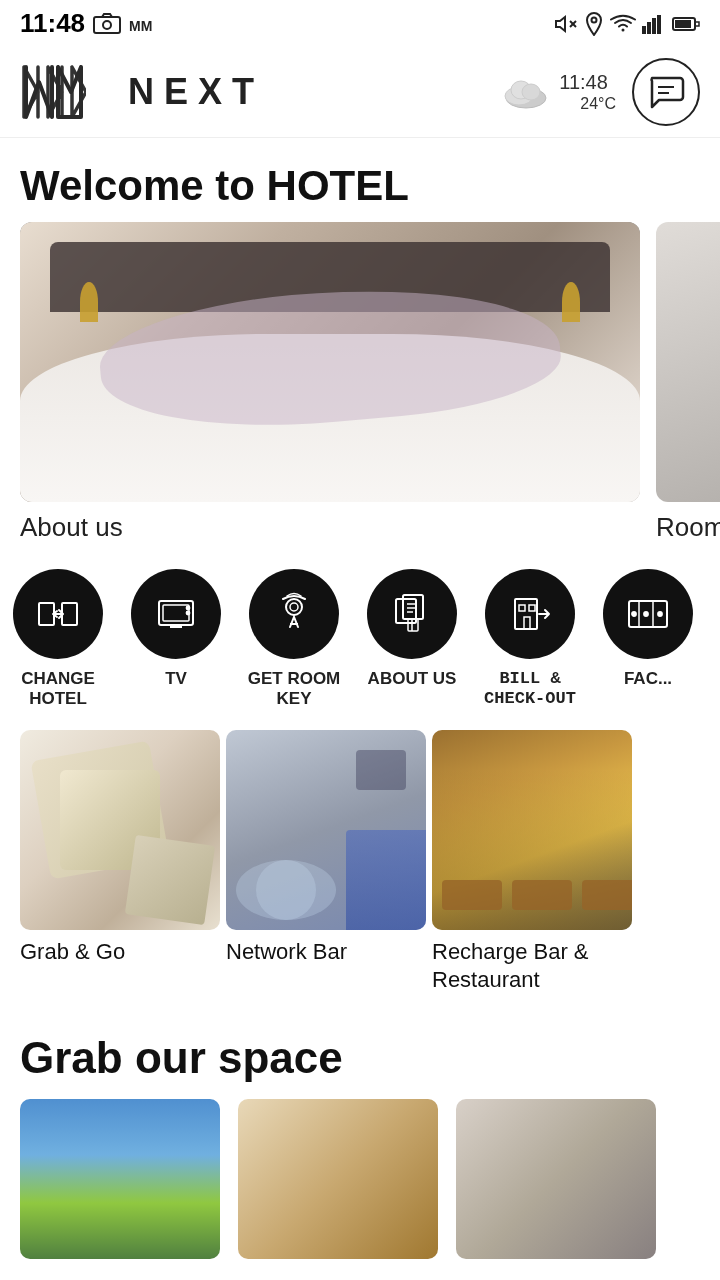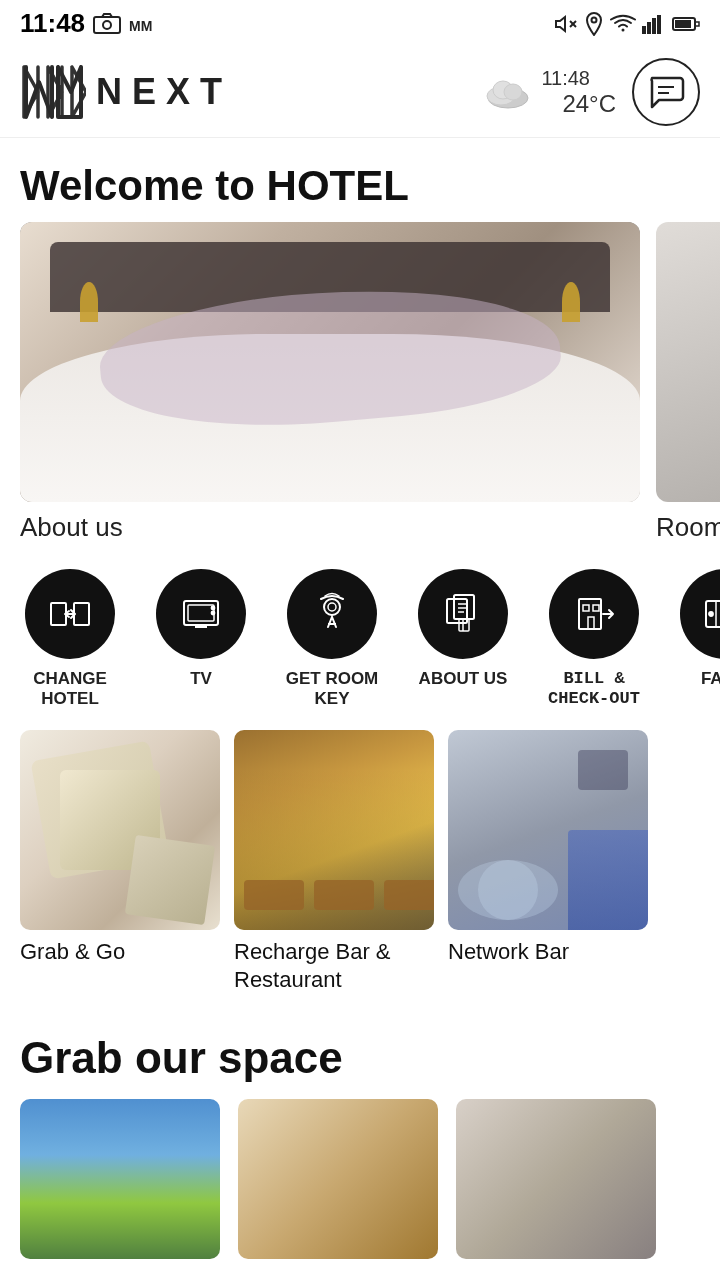--- a/index.html
+++ b/index.html
@@ -36,20 +36,21 @@
     .logo-area { display: flex; align-items: center; gap: 10px; }
     .logo-icon {
       width: 70px;
       height: 70px;
     }
     .logo-text {
       font-size: 36px;
       font-weight: 600;
       letter-spacing: 10px;
       color: #222;
+      margin-left: 32px;
     }
     .header-right { display: flex; align-items: center; gap: 16px; }
     .weather-area { display: flex; align-items: center; gap: 8px; }
     .weather-temp {
       font-size: 22px;
       color: #333;
       line-height: 1.3;
     }
     .chat-btn {
       width: 68px;
@@ -100,22 +101,22 @@
       font-size: 26px;
       color: #222;
       padding: 10px 0 6px 0;
       font-weight: 400;
     }
 
     
     .icons-scroll {
       display: flex;
       overflow-x: auto;
-      gap: 36px;
-      padding: 20px 20px;
+      gap: 23px;
+      padding: 20px 8px;
       scrollbar-width: none;
       align-items: flex-start;
     }
     .icons-scroll::-webkit-scrollbar { display: none; }
 
     .icon-item {
       display: flex;
       flex-direction: column;
       align-items: center;
       gap: 10px;
@@ -154,21 +155,21 @@
       font-size: 44px;
       font-weight: 800;
       color: #111;
       padding: 20px 20px 16px 20px;
     }
 
     
     .eat-drink-scroll {
       display: flex;
       overflow-x: auto;
-      gap: 14px;
+      gap: 6px;
       padding: 0 20px 8px 20px;
       scrollbar-width: none;
     }
     .eat-drink-scroll::-webkit-scrollbar { display: none; }
 
     .eat-card {
       flex: 0 0 200px;
       cursor: pointer;
     }
     .eat-card-img {
@@ -278,21 +279,21 @@
   <div class="header-right">
     <div class="weather-area">
       <svg width="50" height="36" viewBox="0 0 50 36" fill="none">
         <ellipse cx="25" cy="24" rx="20" ry="10" fill="#ccc" stroke="#bbb" stroke-width="1"></ellipse>
         <ellipse cx="18" cy="22" rx="14" ry="9" fill="#ddd" stroke="#ccc" stroke-width="1"></ellipse>
         <ellipse cx="20" cy="16" rx="10" ry="9" fill="#e0e0e0" stroke="#ccc" stroke-width="1"></ellipse>
         <ellipse cx="30" cy="18" rx="9" ry="8" fill="#d8d8d8" stroke="#ccc" stroke-width="1"></ellipse>
       </svg>
       <div class="weather-temp">
         <div style="font-size:20px; line-height:1.2;">11:48</div>
-        <div style="font-size:24px; line-height:1.2;margin-left:21px;">24°C</div>
+        <div style="font-size:16px; line-height:1.2;margin-left:21px;">24°C</div>
       </div>
     </div>
     <div class="chat-btn">
       <svg width="38" height="38" viewBox="0 0 38 38" fill="none">
         <path d="M5 5 H33 A3 3 0 0 1 36 8 V24 A3 3 0 0 1 33 27 H12 L5 34 V8 A3 3 0 0 1 5 5 Z" stroke="#222" stroke-width="2.5" fill="none" stroke-linejoin="round"></path>
         <line x1="11" y1="14" x2="27" y2="14" stroke="#222" stroke-width="2"></line>
         <line x1="11" y1="20" x2="22" y2="20" stroke="#222" stroke-width="2"></line>
       </svg>
     </div>
   </div>
@@ -426,47 +427,47 @@
     <div class="eat-card">
       <div class="eat-card-img">
         <div style="width:100%;height:100%;background:linear-gradient(135deg,#f0ebe0 0%,#ddd0c0 40%,#c0b09a 70%,#e8e0d0 100%);position:relative;overflow:hidden;">
 
           <div style="position:absolute;top:20px;left:20px;width:120px;height:120px;background:linear-gradient(135deg,#e8dfc8,#d0c8a8);border-radius:8px;transform:rotate(-10deg);"></div>
           <div style="position:absolute;top:40px;left:40px;width:100px;height:100px;background:linear-gradient(135deg,#f0e8d0,#c0b890);border-radius:6px;"></div>
           <div style="position:absolute;bottom:10px;right:10px;width:80px;height:80px;background:linear-gradient(135deg,#d8d0b8,#b8b090);border-radius:4px;transform:rotate(8deg);"></div>
         </div>
       </div>
       <div class="eat-card-label">Grab &amp; Go</div>
+    </div>
+
+    <div class="eat-card">
+      <div class="eat-card-img">
+        <div style="width:100%;height:100%;background:linear-gradient(160deg,#c8d0d8 0%,#9098a8 40%,#6070a0 80%,#3050 100%);position:relative;overflow:hidden;background:linear-gradient(160deg,#c0c8d4 0%,#9098a8 50%,#7888b0 100%);">
+
+          <div style="position:absolute;bottom:0;right:0;width:80px;height:100px;background:linear-gradient(to top,#2040a0,#4060c0);opacity:0.5;border-radius:4px 0 0 0;"></div>
+          <div style="position:absolute;bottom:10px;left:10px;width:100px;height:60px;background:rgba(200,220,240,0.3);border-radius:50%;"></div>
+          <div style="position:absolute;bottom:10px;left:30px;width:60px;height:60px;background:rgba(200,220,240,0.3);border-radius:50%;"></div>
+          <div style="position:absolute;top:20px;right:20px;width:50px;height:40px;background:rgba(50,50,80,0.4);border-radius:4px;"></div>
+        </div>
+      </div>
+      <div class="eat-card-label">Network Bar</div>
     </div>
 
     <div class="eat-card">
       <div class="eat-card-img">
         <div style="width:100%;height:100%;background:linear-gradient(160deg,#9a7030 0%,#c89840 30%,#f0c850 60%,#808060 100%);position:relative;overflow:hidden;">
 
           <div style="position:absolute;bottom:0;left:0;right:0;height:80%;background:linear-gradient(to top,rgba(100,70,20,0.6),transparent);"></div>
           <div style="position:absolute;bottom:20px;left:10px;width:60px;height:30px;background:rgba(150,100,40,0.8);border-radius:4px;"></div>
           <div style="position:absolute;bottom:20px;left:80px;width:60px;height:30px;background:rgba(150,100,40,0.8);border-radius:4px;"></div>
           <div style="position:absolute;bottom:20px;left:150px;width:60px;height:30px;background:rgba(150,100,40,0.8);border-radius:4px;"></div>
         </div>
       </div>
       <div class="eat-card-label">Recharge Bar &amp;<br>Restaurant</div>
     </div>
-
-    <div class="eat-card">
-      <div class="eat-card-img">
-        <div style="width:100%;height:100%;background:linear-gradient(160deg,#c8d0d8 0%,#9098a8 40%,#6070a0 80%,#3050 100%);position:relative;overflow:hidden;background:linear-gradient(160deg,#c0c8d4 0%,#9098a8 50%,#7888b0 100%);">
-
-          <div style="position:absolute;bottom:0;right:0;width:80px;height:100px;background:linear-gradient(to top,#2040a0,#4060c0);opacity:0.5;border-radius:4px 0 0 0;"></div>
-          <div style="position:absolute;bottom:10px;left:10px;width:100px;height:60px;background:rgba(200,220,240,0.3);border-radius:50%;"></div>
-          <div style="position:absolute;bottom:10px;left:30px;width:60px;height:60px;background:rgba(200,220,240,0.3);border-radius:50%;"></div>
-          <div style="position:absolute;top:20px;right:20px;width:50px;height:40px;background:rgba(50,50,80,0.4);border-radius:4px;"></div>
-        </div>
-      </div>
-      <div class="eat-card-label">Network Bar</div>
-    </div>
   </div>
 </div>
 
 <div style="margin-top:10px;">
   <div class="section-title">Grab our space</div>
   <div class="enjoy-scroll">
     <div class="enjoy-card">
       <div class="img-outdoor" style="background:linear-gradient(180deg,#5090d0 0%,#70b0e0 35%,#90c840 65%,#508040 100%);"></div>
     </div>
     <div class="enjoy-card">

